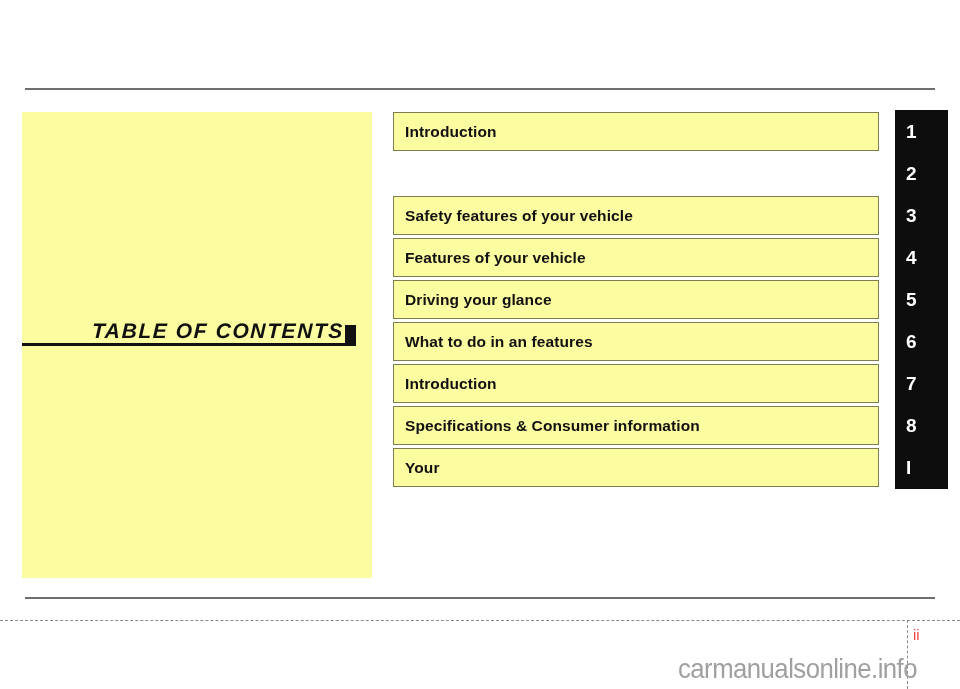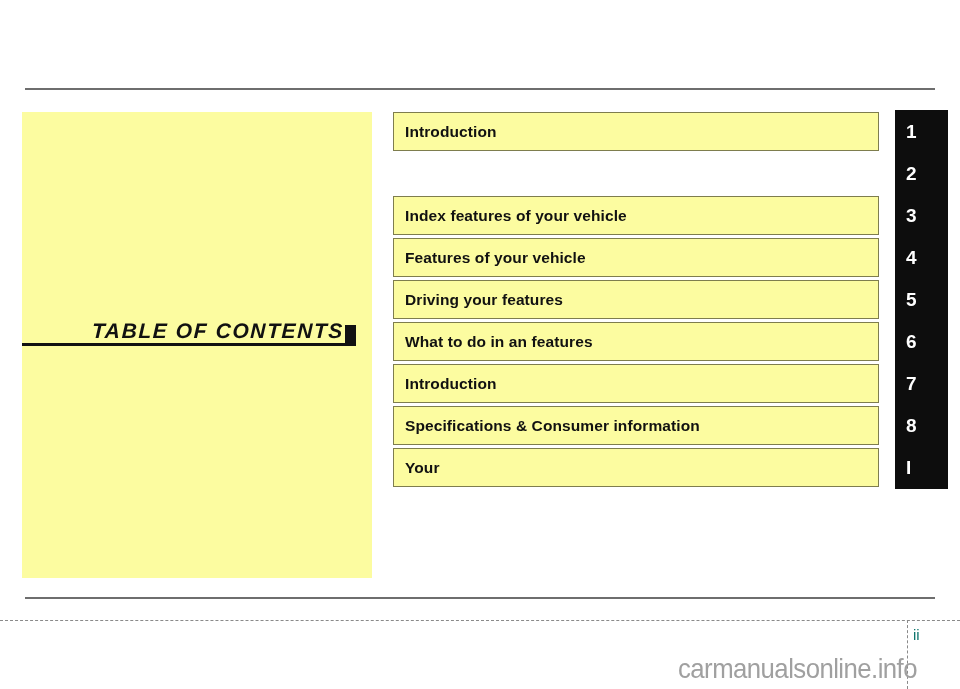--- a/index.html
+++ b/index.html
@@ -150,21 +150,21 @@
     width: 0;
     height: 69px;
     border-left: 1px dashed #8a8a8a;
   }
   .page-number {
     position: absolute;
     left: 913px;
     top: 626px;
     font-family: "Liberation Sans", sans-serif;
     font-size: 15px;
-    color: #0f766e;
+    color: #ef4444;
   }
 
   
   .watermark {
     position: absolute;
     left: 678px;
     top: 653px;
     font-family: "Liberation Sans", sans-serif;
     font-size: 28px;
     color: #a0a0a0;
@@ -196,37 +196,37 @@
         <span class="row-tab-num">1</span>
       </div>
     </div>
     <div class="row">
       <div class="row-tab">
         <span class="row-tab-num">2</span>
       </div>
     </div>
     <div class="row">
       <div class="row-box">
-        <span class="row-label">Index features of your vehicle</span>
+        <span class="row-label">Safety features of your vehicle</span>
       </div>
       <div class="row-tab">
         <span class="row-tab-num">3</span>
       </div>
     </div>
     <div class="row">
       <div class="row-box">
         <span class="row-label">Features of your vehicle</span>
       </div>
       <div class="row-tab">
         <span class="row-tab-num">4</span>
       </div>
     </div>
     <div class="row">
       <div class="row-box">
-        <span class="row-label">Driving your features</span>
+        <span class="row-label">Driving your glance</span>
       </div>
       <div class="row-tab">
         <span class="row-tab-num">5</span>
       </div>
     </div>
     <div class="row">
       <div class="row-box">
         <span class="row-label">What to do in an features</span>
       </div>
       <div class="row-tab">

